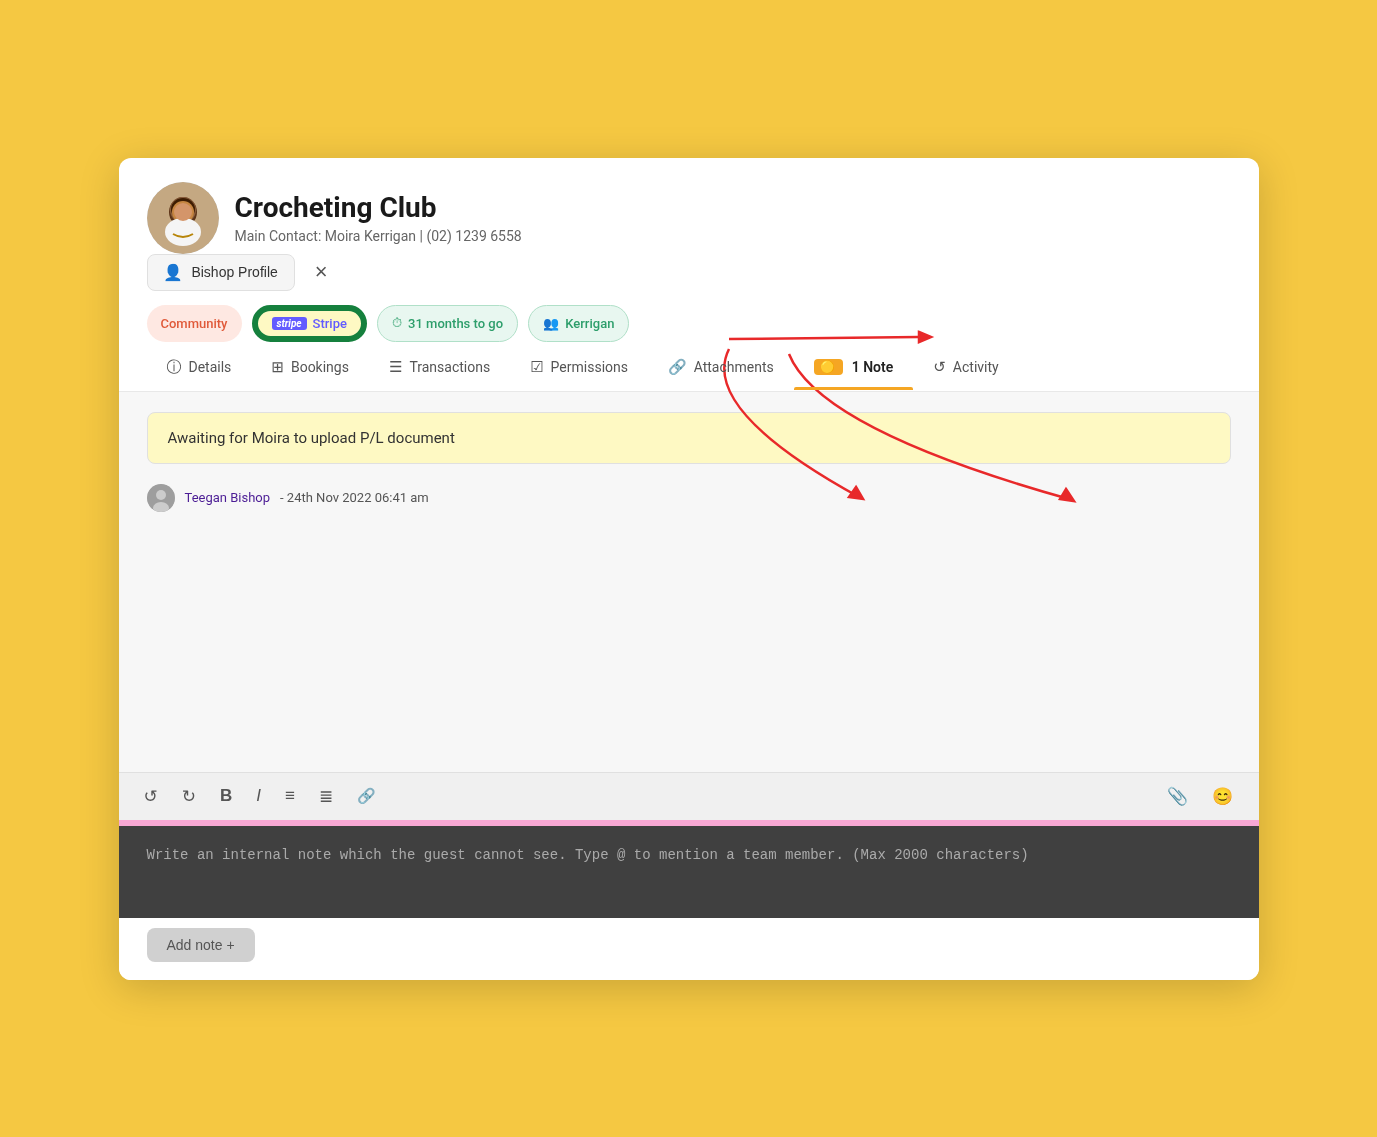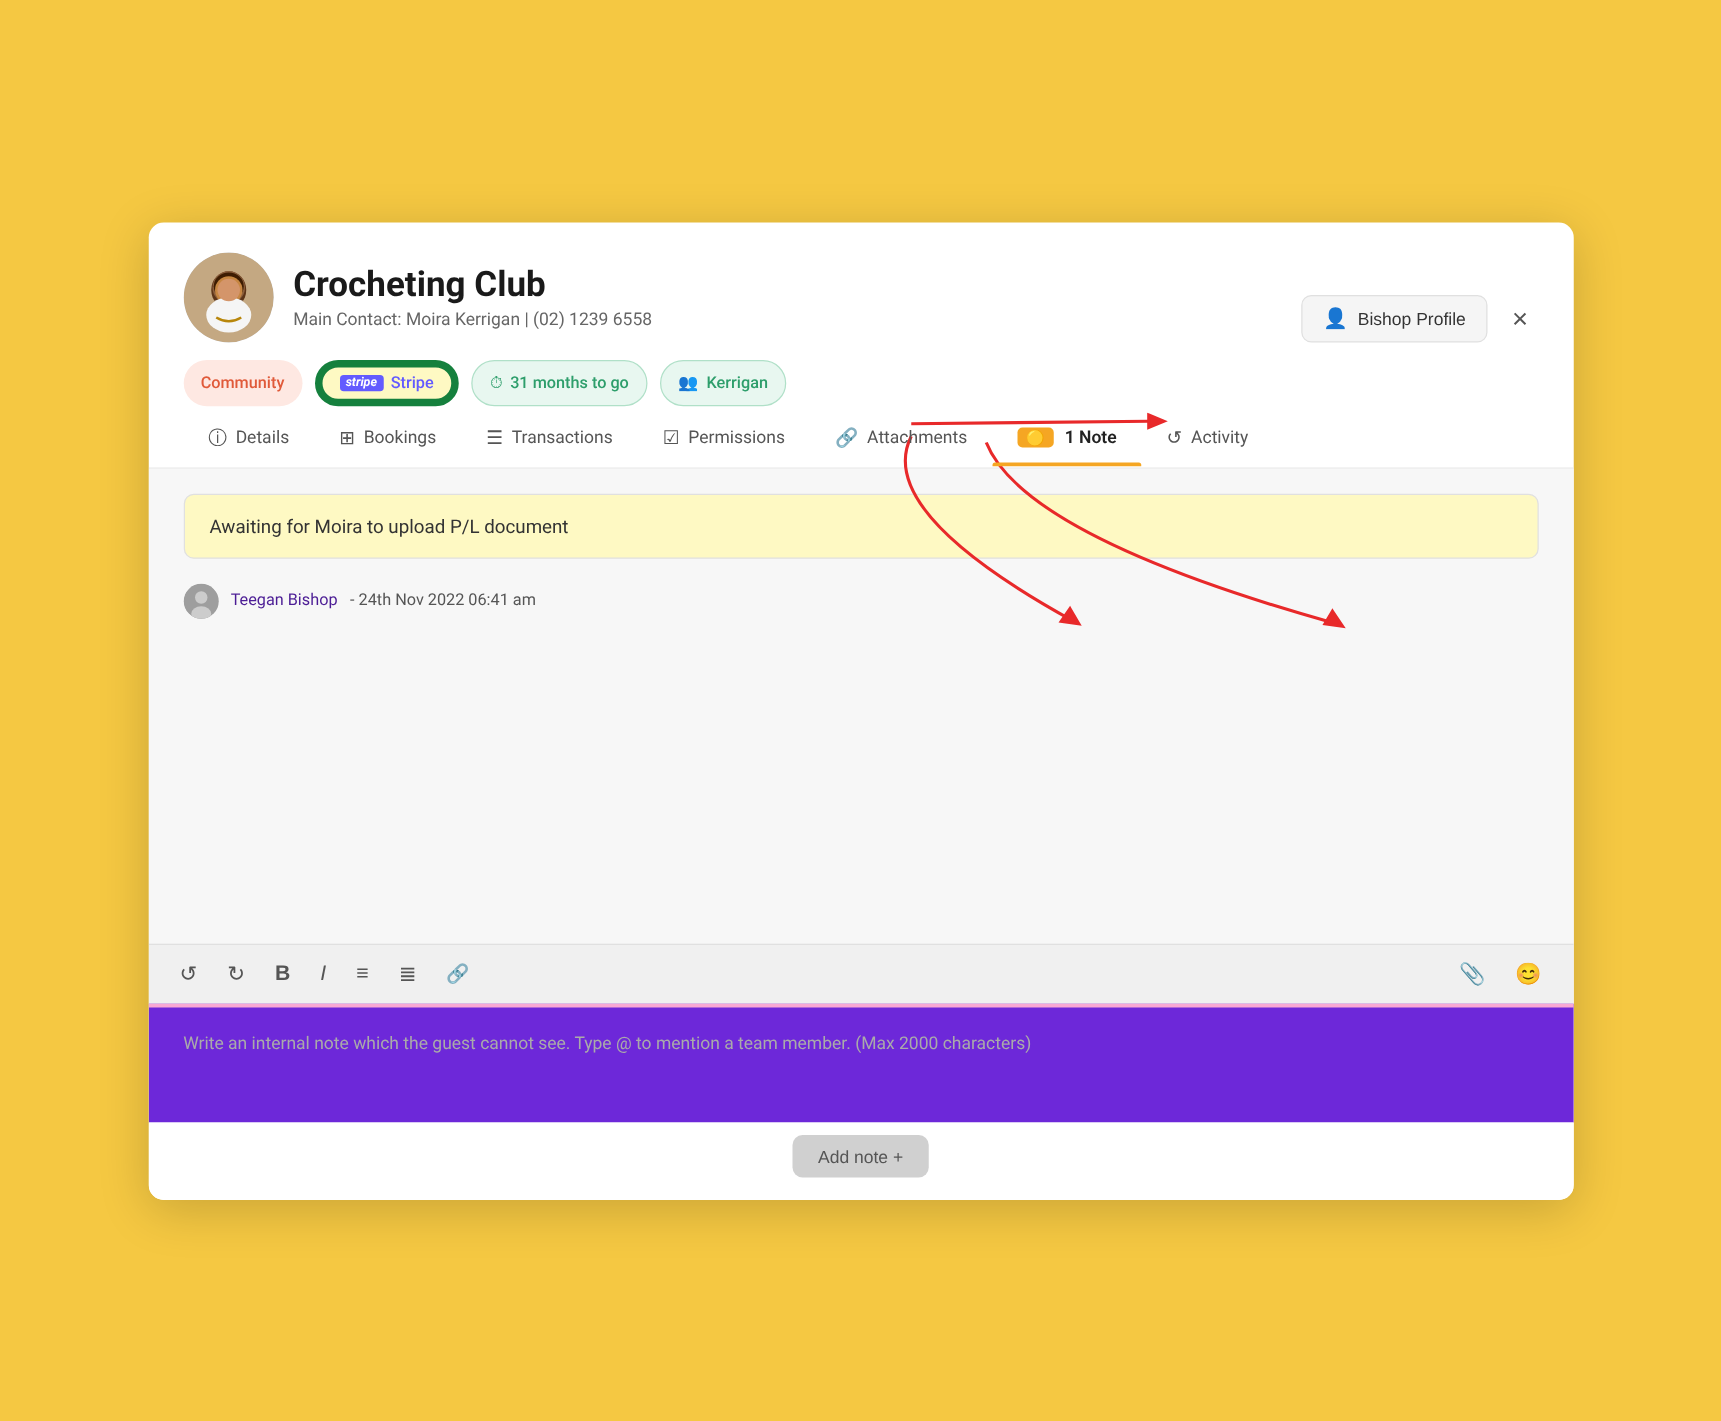--- a/index.html
+++ b/index.html
@@ -19,23 +19,24 @@
       box-shadow: 0 8px 40px rgba(0,0,0,0.18);
       overflow: hidden;
       position: relative;
     }
     .modal-header {
       padding: 24px 28px 0 28px;
       border-bottom: 1px solid #e8e8e8;
     }
     .header-top {
       display: flex;
-      align-items: flex-end;
+      align-items: flex-start;
       justify-content: space-between;
       margin-bottom: 14px;
+      flex-direction: column;
     }
     .header-left {
       display: flex;
       align-items: center;
       gap: 16px;
     }
     .avatar {
       width: 72px;
       height: 72px;
       border-radius: 50%;
@@ -224,33 +225,34 @@
       cursor: pointer;
       color: #555;
       font-size: 17px;
       padding: 3px 5px;
       border-radius: 4px;
       display: flex;
       align-items: center;
     }
     .toolbar-spacer { flex: 1; }
     .note-input-area {
-      background: #6d28d9;
+      background: #404040;
       padding: 18px 28px 20px 28px;
-      border-top: 3px solid #f9a8d4;
+      border-top: 6px solid #f9a8d4;
+      font-family: Liberation Mono, monospace;
     }
     .note-placeholder {
       font-size: 14px;
       color: #aaa;
       line-height: 1.6;
       min-height: 54px;
     }
     .add-note-footer {
       display: flex;
-      justify-content: center;
+      justify-content: flex-start;
       padding: 10px 28px 18px 28px;
       background: #fff;
     }
     .add-note-btn {
       background: #d0d0d0;
       color: #555;
       border: none;
       border-radius: 8px;
       padding: 9px 20px;
       font-size: 14px;

